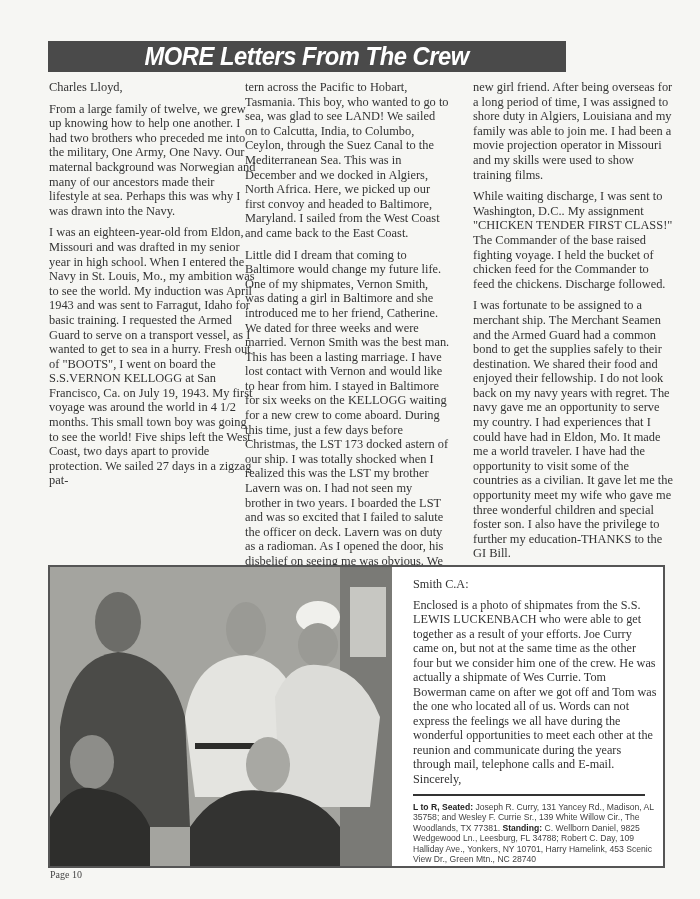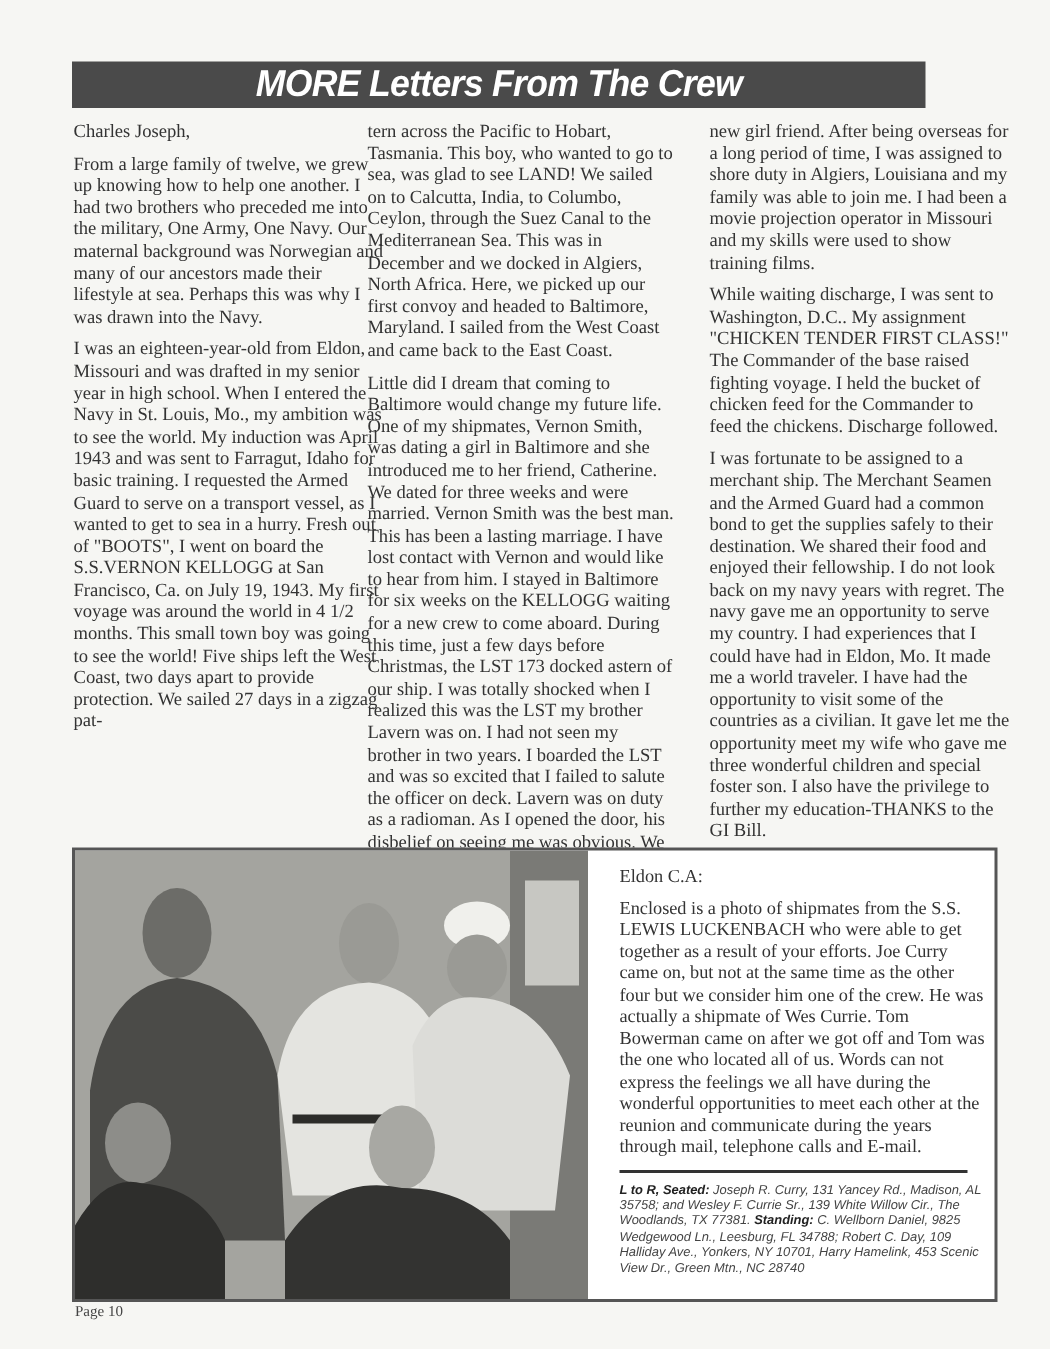--- a/index.html
+++ b/index.html
@@ -1,44 +1,44 @@
 <!DOCTYPE html>
 <html><head>
 <meta charset="utf-8">
 <style>
   html, body { margin:0; padding:0; }
   body { width:700px; height:899px; background:#f6f6f3; position:relative; overflow:hidden; color:#2a2a2a; }
-  .banner { position:absolute; left:48px; top:41px; width:569px; height:31px; background:#4a4a4a;
+  .banner { position:absolute; left:48px; top:41px; width:518px; height:31px; background:#4a4a4a;
     display:flex; align-items:center; justify-content:center; }
   .banner span { font-family:"Liberation Sans", sans-serif; font-weight:bold; font-style:italic; color:#fff;
     font-size:25px; letter-spacing:-0.5px; transform:scaleX(0.95); }
   .col { position:absolute; top:80px; font-family:"Liberation Serif", serif; font-size:12.4px; line-height:14.6px; color:#333; }
   .col p { margin:0 0 7px 0; }
   .col1 { left:49px; width:207px; }
   .col2 { left:245px; width:205px; }
   .col3 { left:473px; width:200px; }
   .sig { font-family:"Liberation Sans", sans-serif; font-size:11px; line-height:14px; color:#444; }
   .photo-box { position:absolute; left:48px; top:565px; width:617px; height:303px; border:2px solid #555; background:#fff; box-sizing:border-box; }
   .photo { position:absolute; left:0; top:0; width:342px; height:299px; overflow:hidden; background:#8a8a86; }
   .letter2 { position:absolute; left:363px; top:10px; width:246px; font-family:"Liberation Serif", serif; font-size:12.2px; line-height:14.5px; color:#333; }
   .letter2 p { margin:0 0 6px 0; }
   .rule { height:2px; background:#333; margin:8px 14px 6px 0; }
-  .caption { font-family:"Liberation Sans", sans-serif; font-size:8.6px; line-height:10.4px; color:#444;font-style:italic; }
+  .caption { font-family:"Liberation Sans", sans-serif; font-size:8.6px; line-height:10.4px; color:#444; }
   .caption b { color:#222; }
   .pageno { position:absolute; left:50px; top:869px; font-family:"Liberation Serif", serif; font-size:10px; color:#444; }
 </style>
 </head>
 <body>
 
 <div class="banner">
   <span>MORE Letters From The Crew</span>
 </div>
 
 <div class="col col1">
-  <p>Charles Joseph,</p>
+  <p>Charles Lloyd,</p>
   <p>From a large family of twelve, we grew up knowing how to help one another. I had two brothers who preceded me into the military, One Army, One Navy. Our maternal background was Norwegian and many of our ancestors made their lifestyle at sea. Perhaps this was why I was drawn into the Navy.</p>
   <p>I was an eighteen-year-old from Eldon, Missouri and was drafted in my senior year in high school. When I entered the Navy in St. Louis, Mo., my ambition was to see the world. My induction was April 1943 and was sent to Farragut, Idaho for basic training. I requested the Armed Guard to serve on a transport vessel, as I wanted to get to sea in a hurry. Fresh out of "BOOTS", I went on board the S.S.VERNON KELLOGG at San Francisco, Ca. on July 19, 1943. My first voyage was around the world in 4 1/2 months. This small town boy was going to see the world! Five ships left the West Coast, two days apart to provide protection. We sailed 27 days in a zigzag pat-</p>
 </div>
 
 <div class="col col2">
   <p>tern across the Pacific to Hobart, Tasmania. This boy, who wanted to go to sea, was glad to see LAND! We sailed on to Calcutta, India, to Columbo, Ceylon, through the Suez Canal to the Mediterranean Sea. This was in December and we docked in Algiers, North Africa. Here, we picked up our first convoy and headed to Baltimore, Maryland. I sailed from the West Coast and came back to the East Coast.</p>
   <p>Little did I dream that coming to Baltimore would change my future life. One of my shipmates, Vernon Smith, was dating a girl in Baltimore and she introduced me to her friend, Catherine. We dated for three weeks and were married. Vernon Smith was the best man. This has been a lasting marriage. I have lost contact with Vernon and would like to hear from him. I stayed in Baltimore for six weeks on the KELLOGG waiting for a new crew to come aboard. During this time, just a few days before Christmas, the LST 173 docked astern of our ship. I was totally shocked when I realized this was the LST my brother Lavern was on. I had not seen my brother in two years. I boarded the LST and was so excited that I failed to salute the officer on deck. Lavern was on duty as a radioman. As I opened the door, his disbelief on seeing me was obvious. We spent Christmas with the family of my</p>
 </div>
 
 <div class="col col3">
@@ -68,22 +68,23 @@
 
       <ellipse cx="42" cy="195" rx="22" ry="27" fill="#8d8d89"></ellipse>
       <path d="M0 250 Q20 215 45 222 Q85 225 100 260 L100 299 L0 299 Z" fill="#2e2e2c"></path>
 
       <ellipse cx="218" cy="198" rx="22" ry="28" fill="#a8a8a3"></ellipse>
       <path d="M140 260 Q170 215 218 225 Q265 225 290 260 L290 299 L140 299 Z" fill="#333331"></path>
     </svg>
   </div>
 
   <div class="letter2">
-    <p>Eldon C.A:</p>
+    <p>Smith C.A:</p>
     <p style="margin-bottom:0">Enclosed is a photo of shipmates from the S.S. LEWIS LUCKENBACH who were able to get together as a result of your efforts. Joe Curry came on, but not at the same time as the other four but we consider him one of the crew. He was actually a shipmate of Wes Currie. Tom Bowerman came on after we got off and Tom was the one who located all of us. Words can not express the feelings we all have during the wonderful opportunities to meet each other at the reunion and communicate during the years through mail, telephone calls and E-mail.</p>
+    <p>Sincerely,</p>
     <div class="rule"></div>
     <div class="caption">
       <b>L to R, Seated:</b><span> Joseph R. Curry, 131 Yancey Rd., Madison, AL 35758; and Wesley F. Currie Sr., 139 White Willow Cir., The Woodlands, TX 77381. </span><b>Standing:</b><span> C. Wellborn Daniel, 9825 Wedgewood Ln., Leesburg, FL 34788; Robert C. Day, 109 Halliday Ave., Yonkers, NY 10701, Harry Hamelink, 453 Scenic View Dr., Green Mtn., NC 28740</span>
     </div>
   </div>
 </div>
 
 <div class="pageno">Page 10</div>
 
 </body></html>

